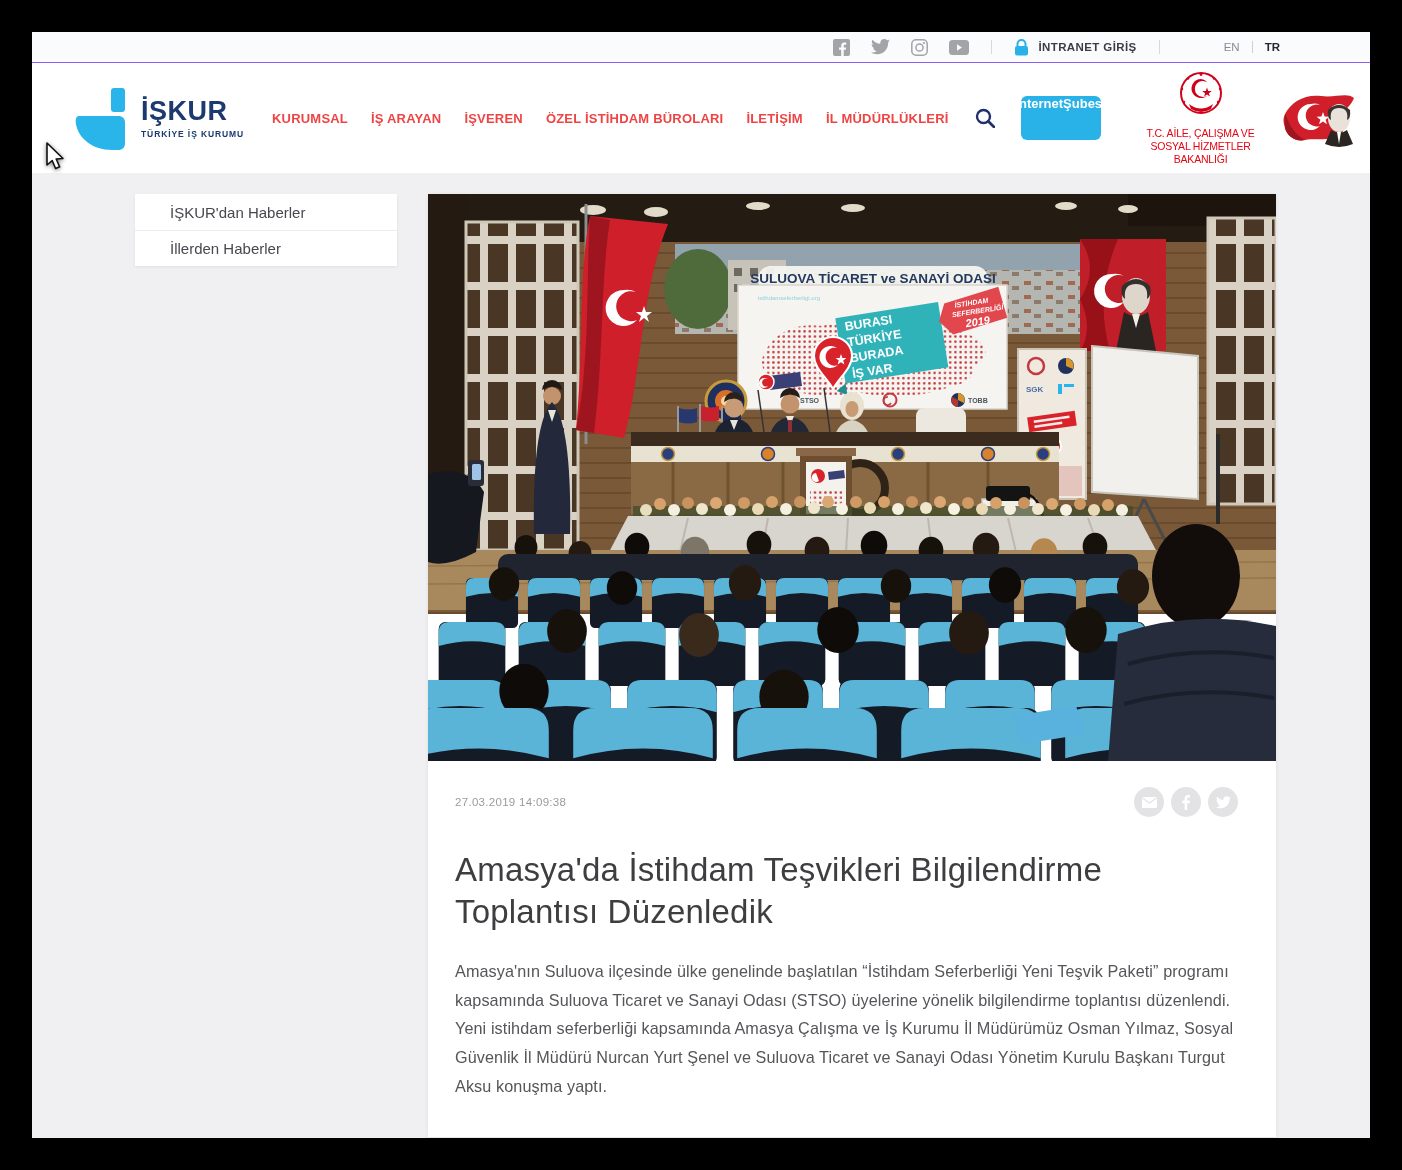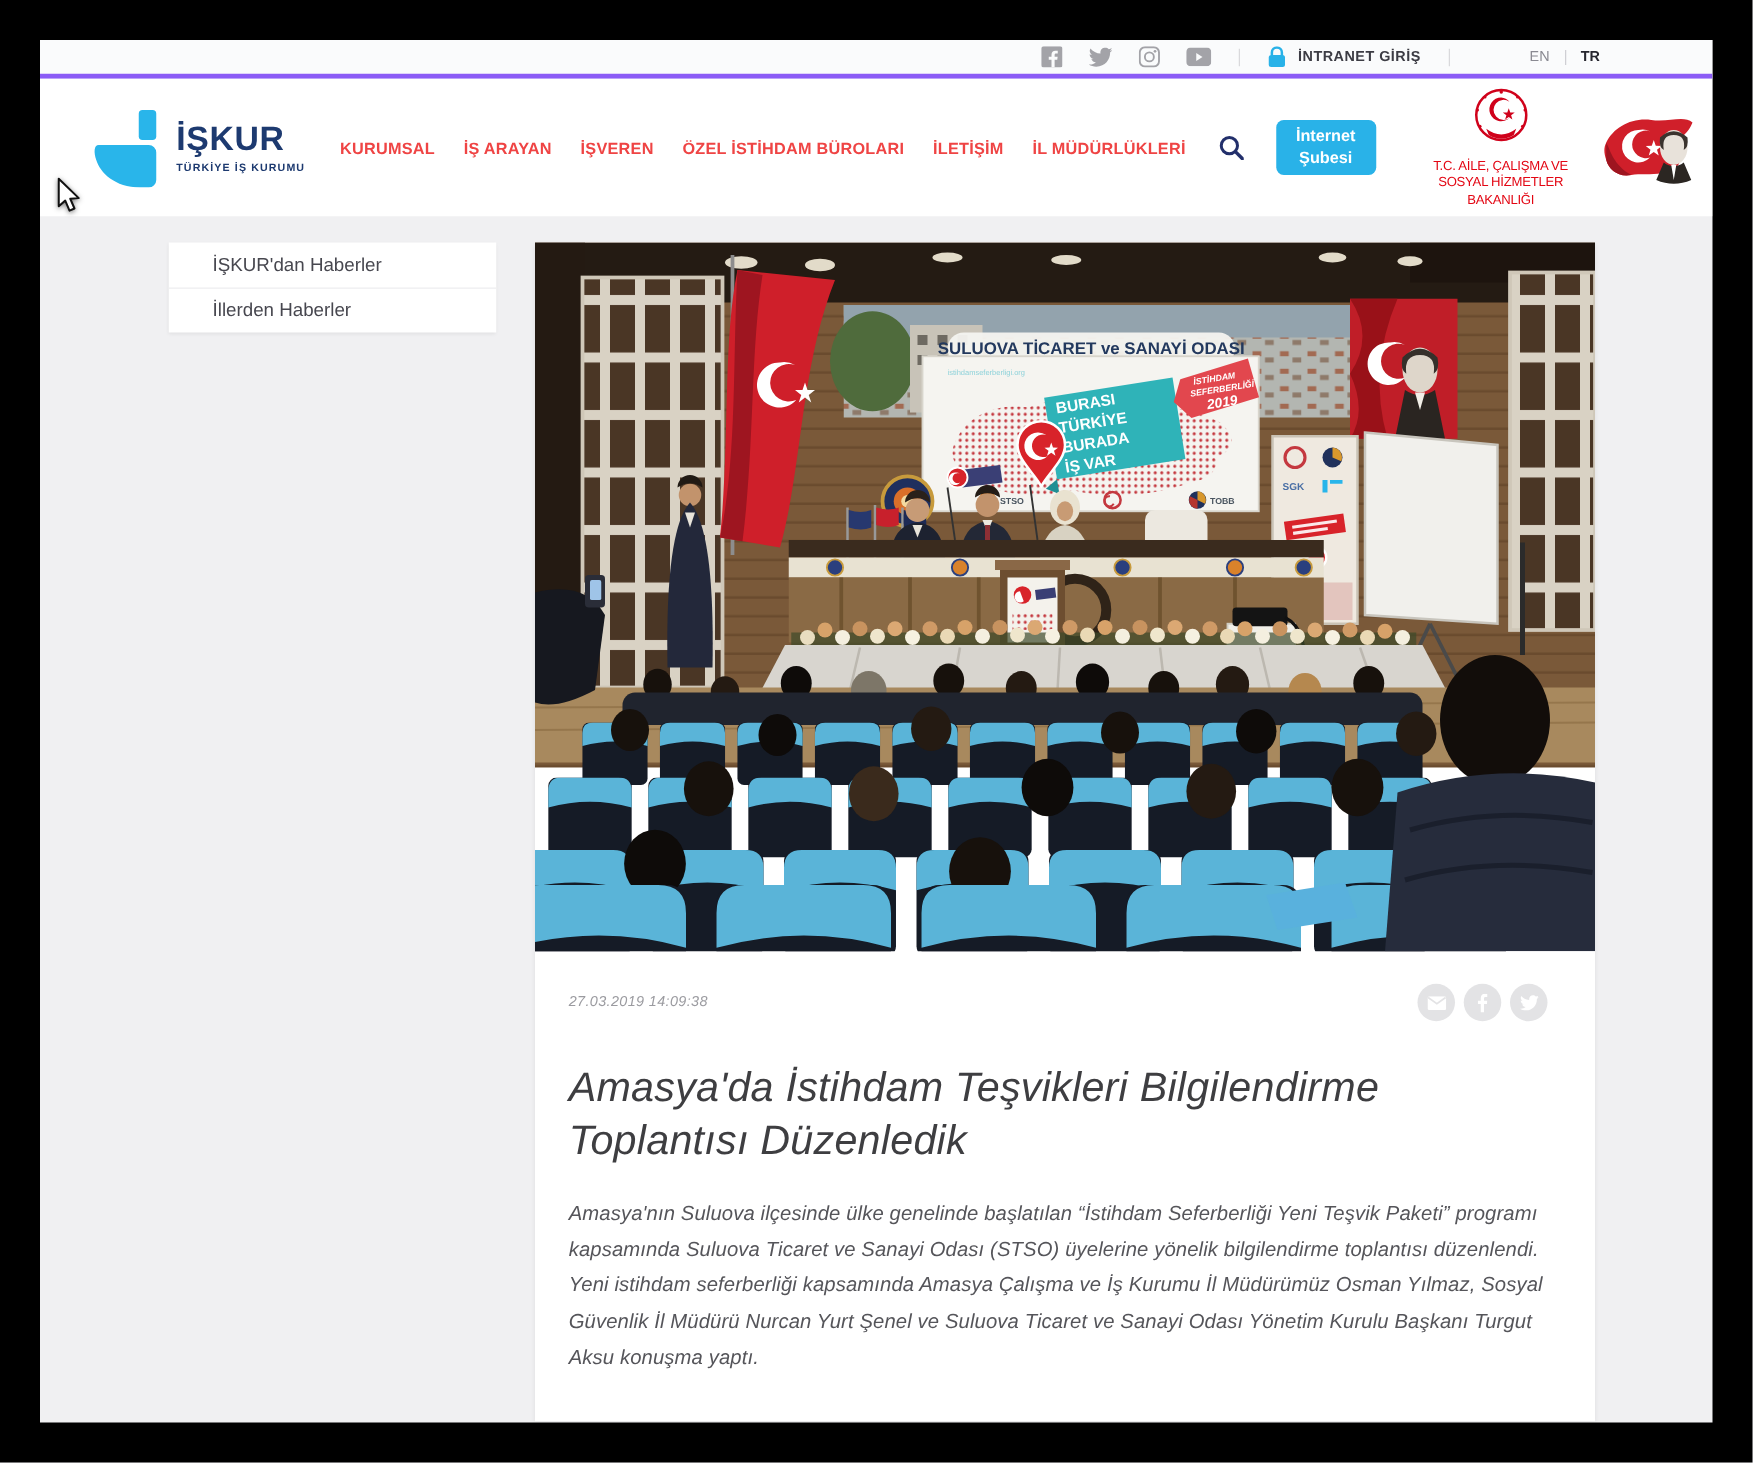--- a/index.html
+++ b/index.html
@@ -1,56 +1,56 @@
 <!DOCTYPE html>
 <html><head>
 <meta charset="utf-8">
 <style>
   * { margin:0; padding:0; box-sizing:border-box; }
   html,body { width:1402px; height:1170px; }
   body { background:#000; font-family:"Liberation Sans", sans-serif; position:relative; overflow:hidden; }
   .page { position:absolute; left:32px; top:32px; width:1338px; height:1106px; background:#f0f0f2; overflow:hidden; }
 
   
-  .topbar { height:31px; background:#fafbfc; border-bottom:4px solid #8b5cf6; display:flex; align-items:center; justify-content:flex-end; padding-right:78px; }
+  .topbar { height:31px; background:#fafbfc; border-bottom:1px solid #8b5cf6; display:flex; align-items:center; justify-content:flex-end; padding-right:78px; }
   .social { display:flex; align-items:center; gap:21px; }
   .social svg { display:block; }
   .tb-divider { width:1px; height:14px; background:#d9d9dc; margin:0 22px; }
   .intranet { display:flex; align-items:center; gap:9px; font-size:11.5px; font-weight:bold; color:#3c3c44; letter-spacing:.4px; cursor:pointer; }
   .langs { display:flex; align-items:center; margin-left:30px; }
   .lang { font-size:11.5px; color:#8a8a92; padding:0 12px; cursor:pointer; }
   .lang.active { color:#26262e; font-weight:bold; border-left:1px solid #cfcfd4; }
 
   
   .header { height:110px; background:#fff; display:flex; align-items:center; padding-left:42px; }
   .logo { display:flex; align-items:center; gap:12px; width:172px; }
   .logo-text .word { font-size:27px; font-weight:bold; color:#1d3a70; letter-spacing:.5px; line-height:1; }
   .logo-text .tag { font-size:8.5px; font-weight:bold; color:#1d3a70; letter-spacing:.9px; margin-top:4px; }
   .nav { display:flex; align-items:center; gap:23px; margin-left:26px; }
   .nav span { font-size:13px; font-weight:bold; color:#ef4444; letter-spacing:.2px; cursor:pointer; white-space:nowrap; }
   .search-btn { margin-left:26px; cursor:pointer; display:flex; }
-  .inet-btn { margin-left:26px; width:80px; height:44px; background:#29b2e8; border-radius:6px; color:#fff; font-size:13px; font-weight:bold; text-align:center; line-height:1.3; display:flex; flex-direction:column; justify-content:center; cursor:pointer; }
+  .inet-btn { margin-left:26px; width:80px; height:44px; background:#29b2e8; border-radius:6px; color:#fff; font-size:13px; font-weight:bold; text-align:center; line-height:1.3; display:flex; flex-direction:row; justify-content:center; cursor:pointer; }
   .ministry { margin-left:36px; width:128px; text-align:center; }
   .ministry .m-line { font-size:10.5px; font-weight:normal; color:#e30613; line-height:1.25; letter-spacing:-.2px; }
   .flagimg { margin-left:16px; display:flex; }
 
   
   .breadcrumb { padding:15px 0 0 118px; font-size:13px; color:#9b9ba1; }
   .breadcrumb span { margin-right:6px; }
   .breadcrumb .bc-link { cursor:pointer; }
 
   
   .main { display:flex; align-items:flex-start; margin:21px 0 0 103px; }
   .sidebar { width:262px; background:#fff; box-shadow:0 1px 3px rgba(0,0,0,.07); }
   .side-item { height:36px; display:flex; align-items:center; padding-left:35px; font-size:15px; color:#47474f; cursor:pointer; }
   .side-item + .side-item { border-top:1px solid #ededef; }
 
   .article { width:848px; margin-left:31px; background:#fff; box-shadow:0 1px 4px rgba(0,0,0,.08); }
   .photo { width:848px; height:567px; display:block; }
-  .article-body { padding:26px 38px 20px 27px;font-style:italic; }
+  .article-body { padding:26px 38px 20px 27px; }
   .meta-row { display:flex; align-items:center; justify-content:space-between; }
   .date { font-size:11.5px; color:#9b9ba0; letter-spacing:.3px; font-family:"Liberation Sans", sans-serif; }
   .share { display:flex; gap:7px; }
   .share-circle { width:30px; height:30px; border-radius:50%; background:#e3e3e5; display:flex; align-items:center; justify-content:center; cursor:pointer; }
   .title { margin-top:32px; font-size:33px; color:#3e3e41; line-height:1.27; font-weight:400; letter-spacing:.2px; }
   .bodytext { margin-top:24px; font-size:16.2px; color:#55555a; line-height:1.78; letter-spacing:.1px; padding-bottom:16px; }
 
   .cursor { position:absolute; left:44px; top:141px; z-index:99; pointer-events:none; filter:drop-shadow(0 1px 2px rgba(0,0,0,.5)); }
 </style>
 </head>

